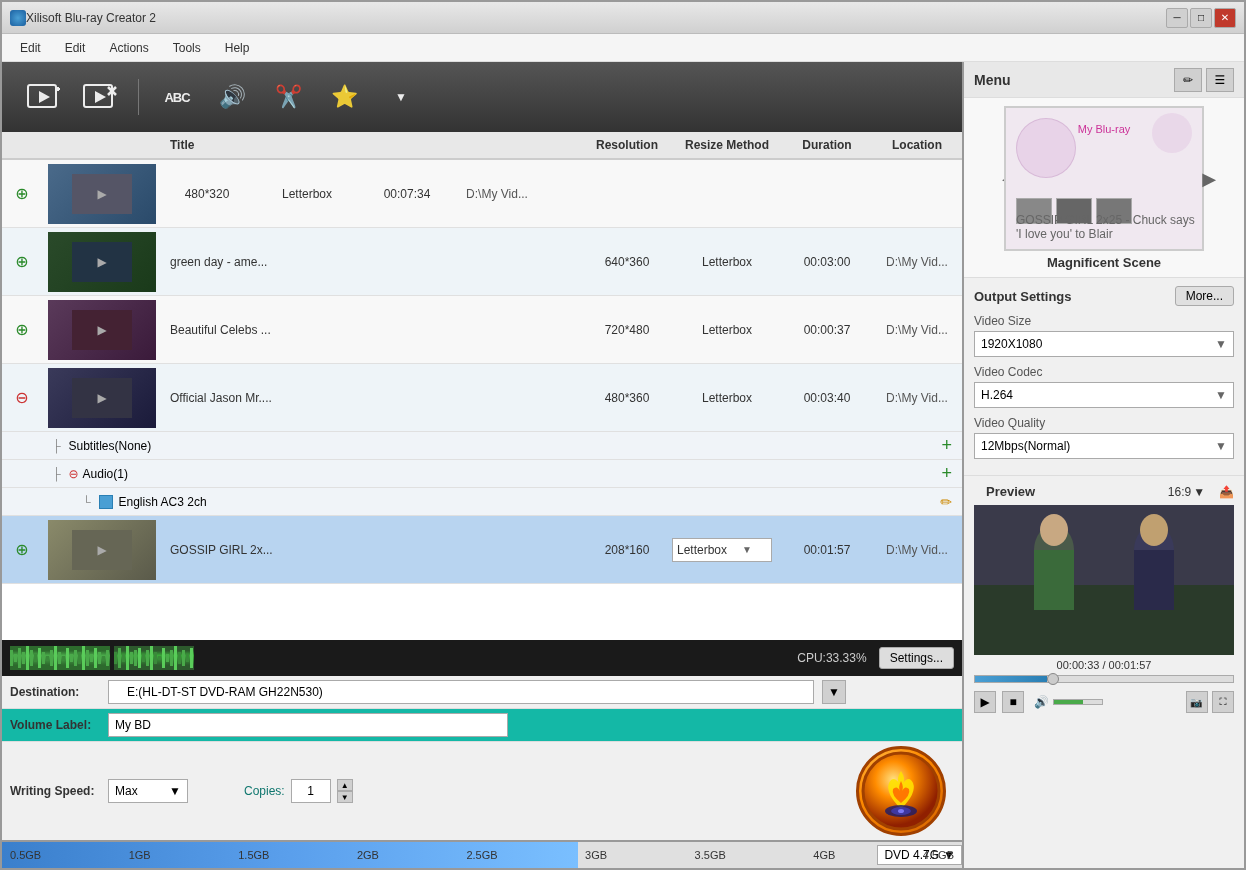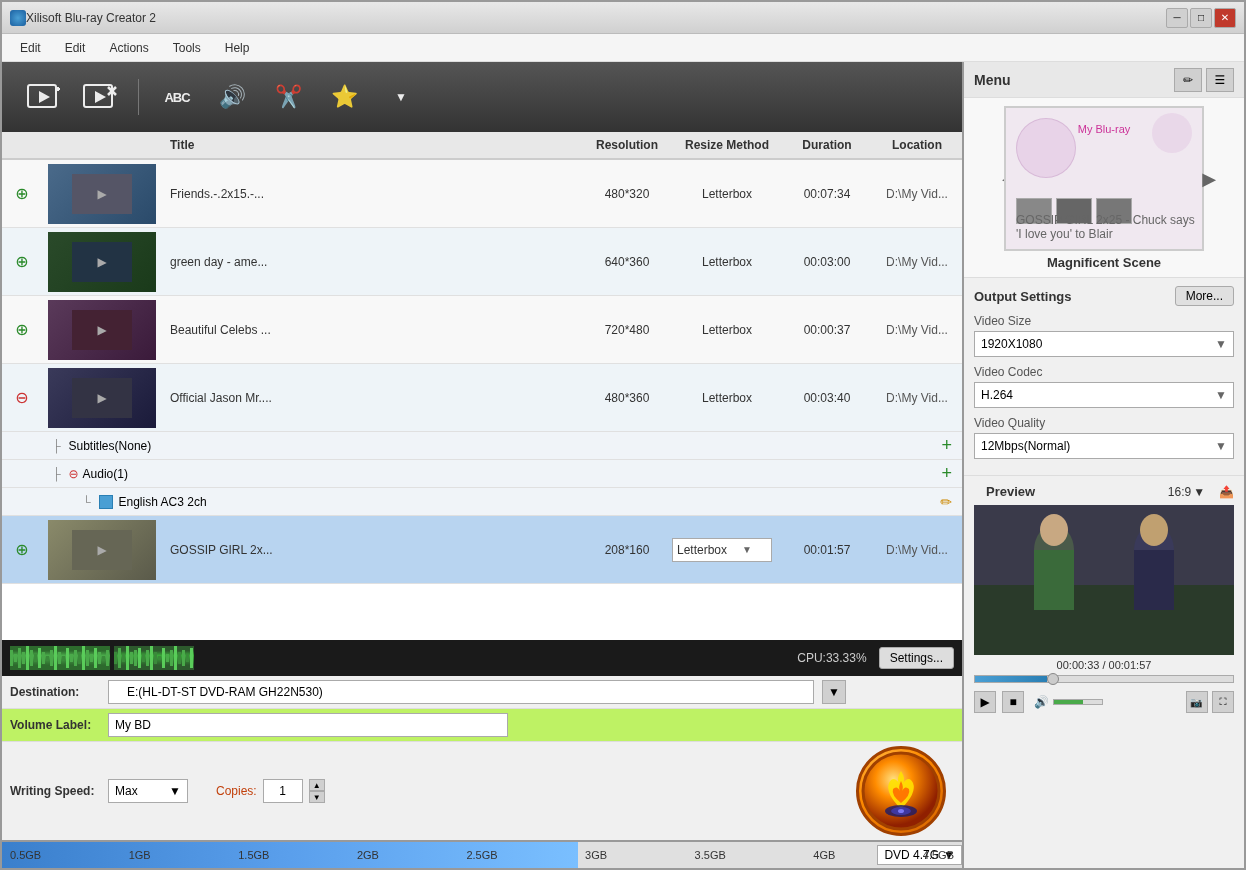--- a/index.html
+++ b/index.html
@@ -66,28 +66,28 @@
     .waveform-visual { width: 100px; height: 24px; background: linear-gradient(to top, #2d6a2d 20%, #4aaa4a 60%, #2d6a2d 80%); position: relative; overflow: hidden; }
     .waveform-visual2 { width: 80px; height: 24px; background: linear-gradient(to top, #2d5a2d 20%, #3aaa3a 60%, #2d5a2d 80%); }
     .cpu-info { flex: 1; text-align: right; color: #ccc; margin-right: 8px; }
     .settings-btn { padding: 3px 10px; background: #ddd; border: 1px solid #aaa; border-radius: 3px; cursor: pointer; }
     
     .dest-row { display: flex; align-items: center; padding: 4px 8px; gap: 8px; background: #f0f0f0; border-bottom: 1px solid #ddd; }
     .dest-label { width: 90px; color: #333; font-weight: bold; }
     .dest-input { flex: 1; height: 24px; border: 1px solid #aaa; padding: 2px 18px; background: white; }
     .dest-dropdown { width: 24px; height: 24px; background: #d0d0d0; border: 1px solid #aaa; display: flex; align-items: center; justify-content: center; cursor: pointer; }
     
-    .vol-row { display: flex; align-items: center; padding: 4px 8px; gap: 8px; background: #bef264; border-bottom: 1px solid #ddd; }
+    .vol-row { display: flex; align-items: center; padding: 4px 8px; gap: 8px; background: #14b8a6; border-bottom: 1px solid #ddd; }
     .vol-label { width: 90px; color: #333; font-weight: bold; }
     .vol-input { width: 400px; height: 24px; border: 1px solid #aaa; padding: 2px 6px; background: white; }
     
     .write-row { display: flex; align-items: center; padding: 4px 8px; gap: 8px; background: #f0f0f0; }
     .write-label { width: 90px; color: #333; font-weight: bold; }
     .write-select { width: 80px; height: 24px; border: 1px solid #aaa; padding: 2px 6px; background: white; display: flex; align-items: center; justify-content: space-between; }
-    .copies-label { color: #c2410c; }
+    .copies-label { color: #0f766e; margin-left: 28px; }
     .copies-input { width: 40px; height: 24px; border: 1px solid #aaa; padding: 2px 4px; text-align: center; background: white; }
     .copies-spinner { display: flex; flex-direction: column; }
     .spinner-up, .spinner-dn { width: 16px; height: 12px; background: #d0d0d0; border: 1px solid #aaa; display: flex; align-items: center; justify-content: center; cursor: pointer; font-size: 8px; }
     .burn-btn { width: 90px; height: 90px; border-radius: 50%; background: radial-gradient(circle at 40% 35%, #ffe080, #ff8c00, #c05000); border: 3px solid #a04000; display: flex; align-items: center; justify-content: center; cursor: pointer; flex-direction: column; }
     
     
     .storage-bar-container { height: 28px; background: #e0e0e0; border-top: 2px solid #999; display: flex; align-items: center; padding: 0 8px; position: relative; }
     .storage-bar-bg { position: absolute; left: 0; top: 0; height: 100%; background: linear-gradient(to right, #3a7fcc 0%, #5a9fec 50%, #7abfff 100%); width: 60%; }
     .storage-labels { display: flex; width: 100%; justify-content: space-between; z-index: 1; position: relative; }
     .storage-label { color: #333; font-size: 11px; }
@@ -210,21 +210,20 @@
         <div class="file-row">
           <div class="row-check">⊕</div>
           <div class="row-thumb">
             <div class="thumb-placeholder" style="background: linear-gradient(135deg, #4a6a8a, #2a4a6a);">
               <svg width="60" height="40" viewBox="0 0 60 40">
                   <rect width="60" height="40" fill="#556"></rect>
                   <text x="30" y="24" text-anchor="middle" fill="#aaa" font-size="10">▶</text>
                 </svg>
             </div>
           </div>
-          <div class="row-title">Friends.-.2x15.-...</div>
           <div class="row-resolution">480*320</div>
           <div class="row-resize">Letterbox</div>
           <div class="row-duration">00:07:34</div>
           <div class="row-location">D:\My Vid...</div>
         </div>
 
         <div class="file-row">
           <div class="row-check">⊕</div>
           <div class="row-thumb">
             <div class="thumb-placeholder" style="background: linear-gradient(135deg, #2a4a2a, #1a3a1a);">

